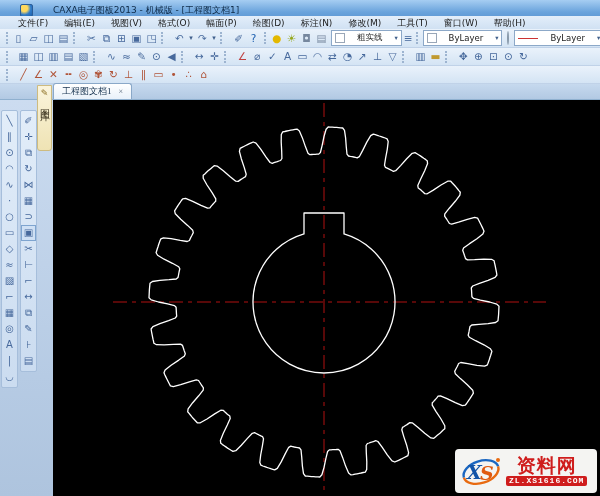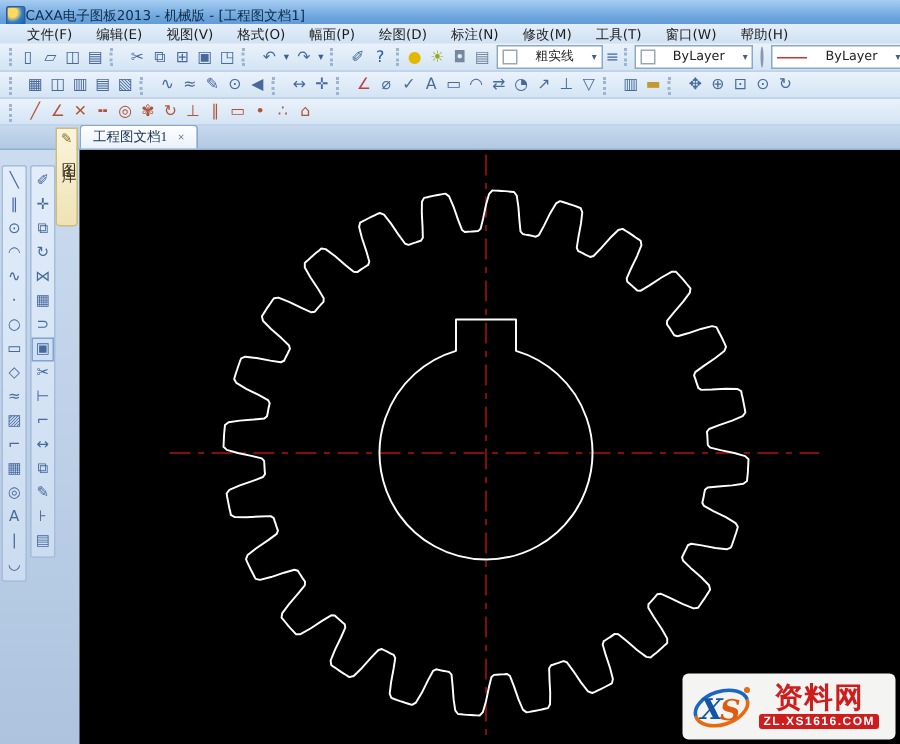--- a/index.html
+++ b/index.html
@@ -2,21 +2,21 @@
 <html><head>
 <meta charset="utf-8">
 <style>
   html,body{margin:0;padding:0;}
   body{width:600px;height:496px;font-family:"DejaVu Sans",sans-serif;-webkit-font-smoothing:antialiased;}
   #window{position:relative;width:600px;height:496px;background:#b8cce4;overflow:hidden;}
 
   
   .titlebar{position:absolute;left:0;top:0;width:600px;height:21px;
     background:linear-gradient(#a6cdf2,#6aa3dc 60%,#5b96d2);border-bottom:1px solid #3f6fa3;
-    display:flex;align-items:center;padding:0 4px;box-sizing:border-box;gap:0;}
+    display:flex;align-items:center;padding:0 20px;box-sizing:border-box;gap:20px;}
   .app-icon{width:11px;height:11px;border-radius:2px;flex:0 0 11px;
     background:radial-gradient(circle at 30% 30%,#ffd95e 0 30%,#2f7ccb 60%,#1c5ea6);border:1px solid #2a5d98;}
   .title-text{font-size:9px;color:#0e2a47;white-space:nowrap;}
 
   
   .menubar{position:absolute;left:0;top:16px;width:600px;height:15px;background:linear-gradient(#e3eefa,#cfe0f2);
     display:flex;align-items:center;padding-left:10px;box-sizing:border-box;border-bottom:1px solid #bdd0e6;}
   .menu-item{font-size:9px;color:#1c1c1c;padding:0 8px;white-space:nowrap;cursor:default;}
 
   
@@ -71,21 +71,21 @@
 
   
   .canvas{position:absolute;left:53px;top:100px;width:547px;height:396px;background:#000;}
   .canvas svg{display:block;}
 
   
   .watermark{position:absolute;right:3px;bottom:3px;width:142px;height:44px;background:#f4f4f2;border-radius:4px;
     display:flex;align-items:center;padding:2px 4px;box-sizing:border-box;gap:3px;}
   .wm-right{display:flex;flex-direction:column;align-items:center;gap:1px;}
   .wm-name{font-size:19px;font-weight:bold;color:#cf1d1d;letter-spacing:1px;line-height:1;}
-  .wm-url{background:#cf1d1d;color:#fff;font-family:Liberation Sans, sans-serif;font-size:8px;font-weight:bold;
+  .wm-url{background:#cf1d1d;color:#fff;font-family:Liberation Mono, monospace;font-size:8px;font-weight:bold;
     letter-spacing:1px;padding:1px 3px;border-radius:2px;line-height:1.1;}
 </style>
 </head>
 <body>
 
 <div id="window">
 
   <div class="titlebar">
     <span class="app-icon"></span>
     <span class="title-text">CAXA电子图板2013 - 机械版 - [工程图文档1]</span>

